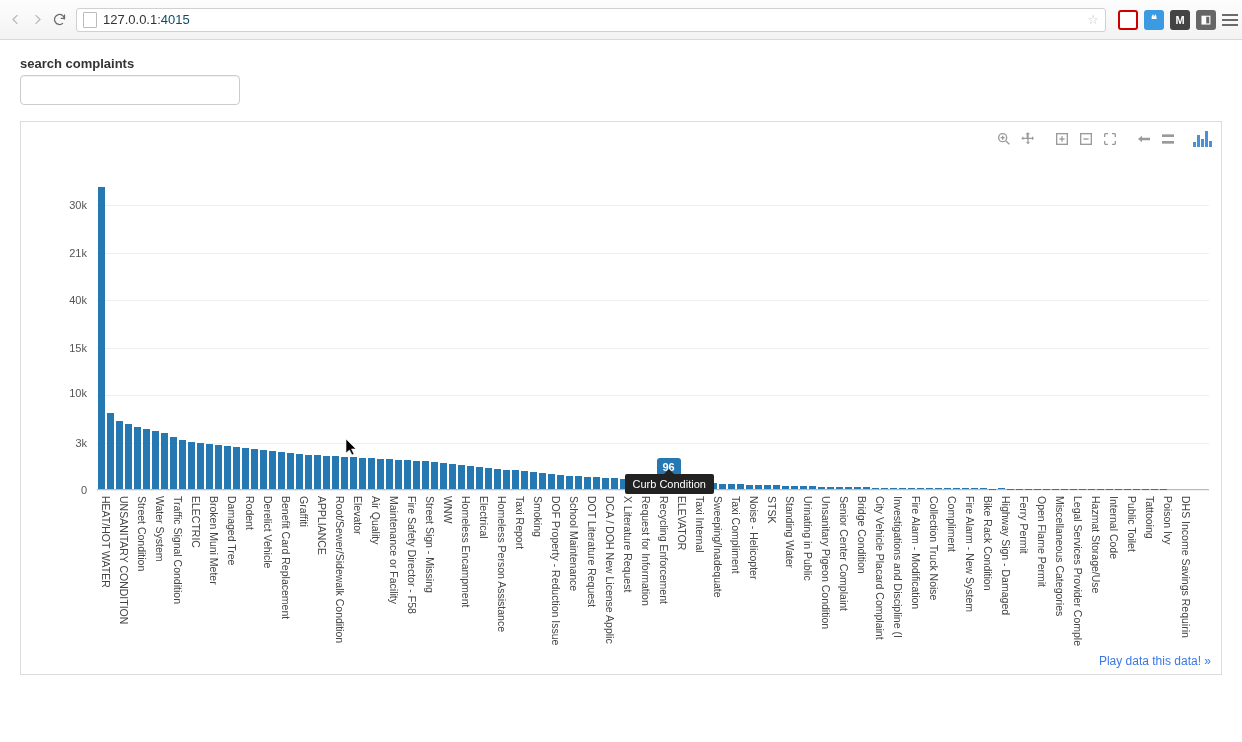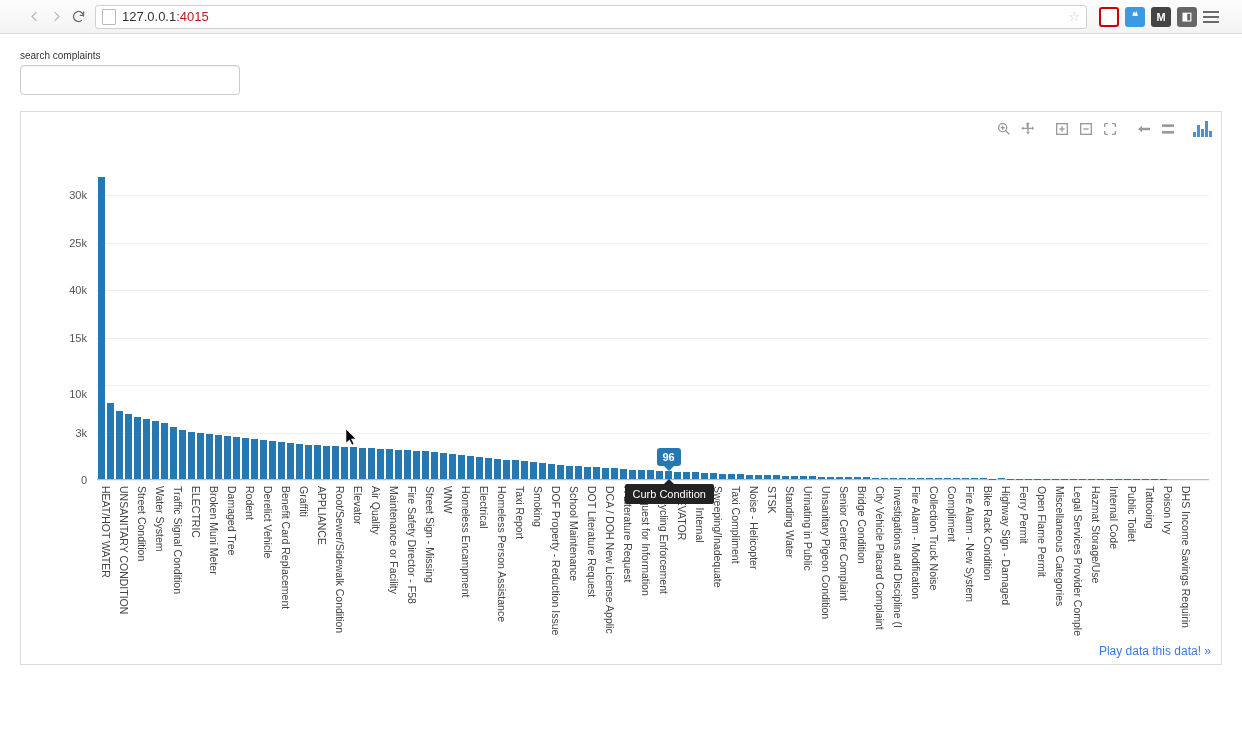--- a/index.html
+++ b/index.html
@@ -5,26 +5,26 @@
   * { box-sizing: border-box; }
   body {
     margin: 0;
     font-family: "Helvetica Neue", Helvetica, Arial, sans-serif;
     background: #fff;
     color: #333;
     width: 1242px;
   }
   
   .chrome {
-    height: 34px;
+    height: 40px;
     background: linear-gradient(#fdfdfd,#f3f3f3);
     border-bottom: 1px solid #d9d9d9;
     display: flex;
     align-items: center;
-    padding: 0 23px;
+    padding: 0 4px;
     font-size: 13px;
     color: #666;
   }
   .chrome .nav-btn {
     width: 22px; height: 22px;
     display: flex; align-items: center; justify-content: center;
     color: #b8b8b8;
     cursor: default;
   }
   .chrome .nav-btn.active { color: #6a6a6a; cursor: pointer; }
@@ -35,21 +35,21 @@
     border: 1px solid #d0d0d0;
     border-radius: 3px;
     background: #fff;
     display: flex;
     align-items: center;
     padding: 0 6px;
     margin: 0 6px;
   }
   .url-bar .page-ic { width:14px; height:16px; border:1px solid #bbb; border-radius:1px; margin-right:6px; position:relative;}
   .url-bar .host { color:#333; }
-  .url-bar .port { color:#b91c1c; }
+  .url-bar .port { color:#0c4a6e; }
   .url-bar .star { margin-left:auto; color:#c8c8c8; }
   .ext-icons { display:flex; align-items:center; gap:6px; margin-left:6px;}
   .ext-icons .ext {
     width:20px; height:20px; border-radius:3px;
     display:flex; align-items:center; justify-content:center;
     font-size:11px; font-weight:bold; color:#fff;
     cursor:pointer;
   }
   .ext-red { background:#fff; border:2px solid #c00; color:#c00; border-radius:50%;}
   .ext-blue { background:#3b9ae1; }
@@ -60,21 +60,21 @@
 
   
   .page { padding: 16px 20px 20px 20px; }
   h1.title {
     font-size: 36px;
     font-weight: 700;
     color: #3a3a3a;
     margin: 8px 0 14px 0;
     letter-spacing: -0.5px;
   }
-  .search-label { font-size: 10px; color:#333; margin-bottom:4px; }
+  .search-label { font-size: 13px; color:#333; margin-bottom:4px;font-weight:bold; }
   .search-input {
     width: 220px; height: 30px;
     border:1px solid #ccc; border-radius:4px;
     padding: 4px 8px; font-size:14px;
     box-shadow: inset 0 1px 1px rgba(0,0,0,.06);
   }
 
   
   .chart-frame {
     border:1px solid #dcdcdc;
@@ -299,24 +299,24 @@
               <span></span>
               <span></span>
             </div>
         </div>
       </div>
     </div>
 
     <div class="y-ticks" id="y-ticks">
         <div class="tk" style="top: 304px;">0</div>
         <div class="tk" style="top: 256.5px;">3k</div>
-        <div class="tk" style="top: 218px;">10k</div>
+        <div class="tk" style="top: 207px;">10k</div>
         <div class="tk" style="top: 161.5px;">15k</div>
         <div class="tk" style="top: 114px;">40k</div>
-        <div class="tk" style="top: 66.5px;">25k</div>
+        <div class="tk" style="top: 66.5px;">21k</div>
         <div class="tk" style="top: 19px;">30k</div>
       </div>
 
     <div class="plot-area">
       <div class="gridlines" id="gridlines">
           <div class="gl" style="top: 304px;"></div>
           <div class="gl" style="top: 256.5px;"></div>
           <div class="gl" style="top: 209px;"></div>
           <div class="gl" style="top: 161.5px;"></div>
           <div class="gl" style="top: 114px;"></div>
@@ -884,21 +884,21 @@
           <div class="xl">Poison Ivy</div>
         </div>
         <div class="xl-wrap" style="flex: 0 0 18px;">
           <div class="xl">DHS Income Savings Requirin</div>
         </div>
       </div>
 
     <div class="tooltip" id="tip-val" style="left: 635.5px; top: 336.21px;">
       <div class="tooltip-bubble val">96</div>
     </div>
-    <div class="tooltip" id="tip-cat" style="position: absolute; left: 603.5px; top: 372px;">
+    <div class="tooltip" id="tip-cat" style="position: absolute; left: 603.5px; top: 352px;">
       <div class="tooltip-cat">Curb Condition</div>
     </div>
 
     <div class="cursor">
       <svg viewBox="0 0 14 20">
           <path d="M1 1l0 14 3.5-3 2.5 5 2-1-2.5-5 4.5 0z" fill="#000" stroke="#fff" stroke-width="0.6"></path>
         </svg>
     </div>
 
     <div class="play-link">Play data this data! »</div>

